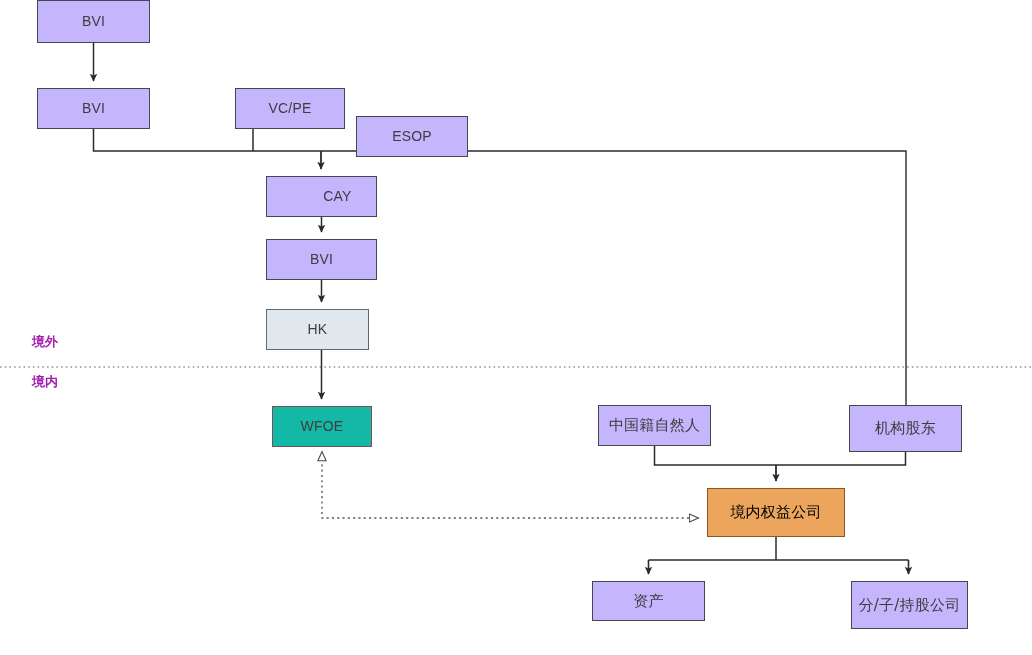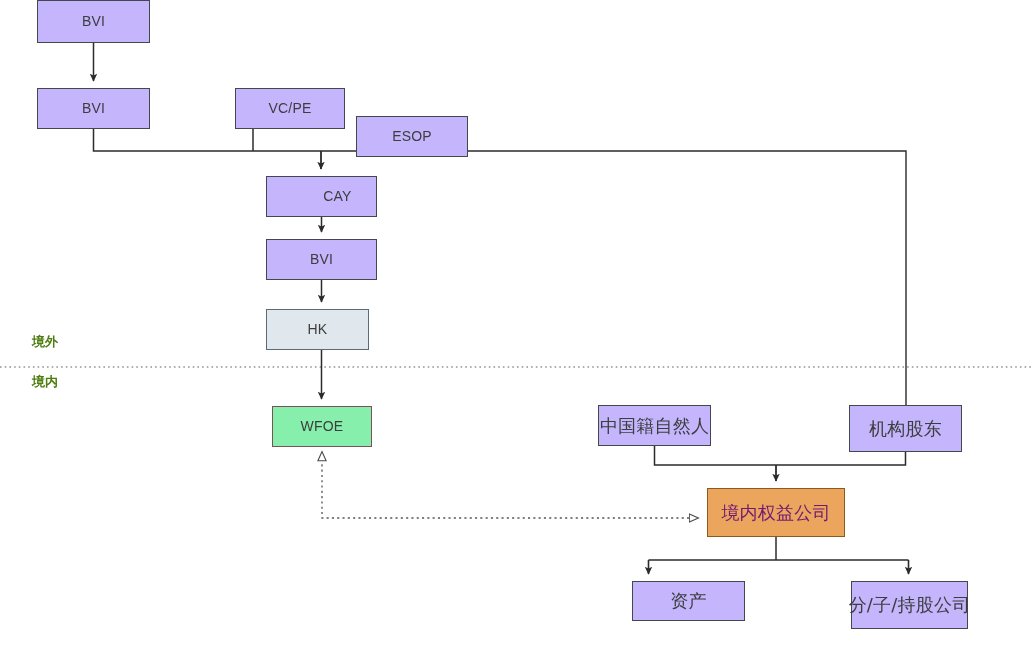--- a/index.html
+++ b/index.html
@@ -40,38 +40,38 @@
   }
   .node.grey {
     background: #c4b5fd;
     border: 1.4px solid #43484d;
   }
   .node.blue {
     background: #e1e8ed;
     border: 1.4px solid #5b6a74;
   }
   .node.pink {
-    background: #86efac;
+    background: #14b8a6;
     border: 1.4px solid #7a5256;
   }
   .node.orange {
     background: #eca55c;
     border: 1.4px solid #8a5a20;
-    color: #701a75;
+    color: #000000;
   }
   .node.cn {
     font-family: "DejaVu Sans", "Liberation Sans", sans-serif;
-    font-size: 18px;
+    font-size: 15px;
   }
   .zone-label {
     position: absolute;
     font-family: "DejaVu Sans", "Liberation Sans", sans-serif;
     font-size: 13px;
     font-weight: bold;
-    color: #4d7c0f;
+    color: #a21caf;
     user-select: none;
     white-space: nowrap;
   }
 </style>
 </head>
 <body>
 
 <div id="diagram-root">
 
   <svg id="diagram-svg" viewBox="0 0 1032 655" xmlns="http://www.w3.org/2000/svg">
@@ -135,17 +135,17 @@
   <div class="node blue" style="left:266px; top:309px; width:103px; height:41px;">HK</div>
 
   <div class="node pink" style="left:272px; top:406px; width:100px; height:41px;">WFOE</div>
 
   <div class="node grey cn" style="left:598px; top:405px; width:113px; height:41px;">中国籍自然人</div>
 
   <div class="node grey cn" style="left:849px; top:405px; width:113px; height:47px;">机构股东</div>
 
   <div class="node orange cn" style="left:707px; top:488px; width:138px; height:49px;">境内权益公司</div>
 
-  <div class="node grey cn" style="left:592px; top:581px; width:113px; height:40px;margin-left:40px;">资产</div>
+  <div class="node grey cn" style="left:592px; top:581px; width:113px; height:40px;">资产</div>
 
   <div class="node grey cn" style="left:851px; top:581px; width:117px; height:48px;">分/子/持股公司</div>
 
 </div>
 
 </body></html>

